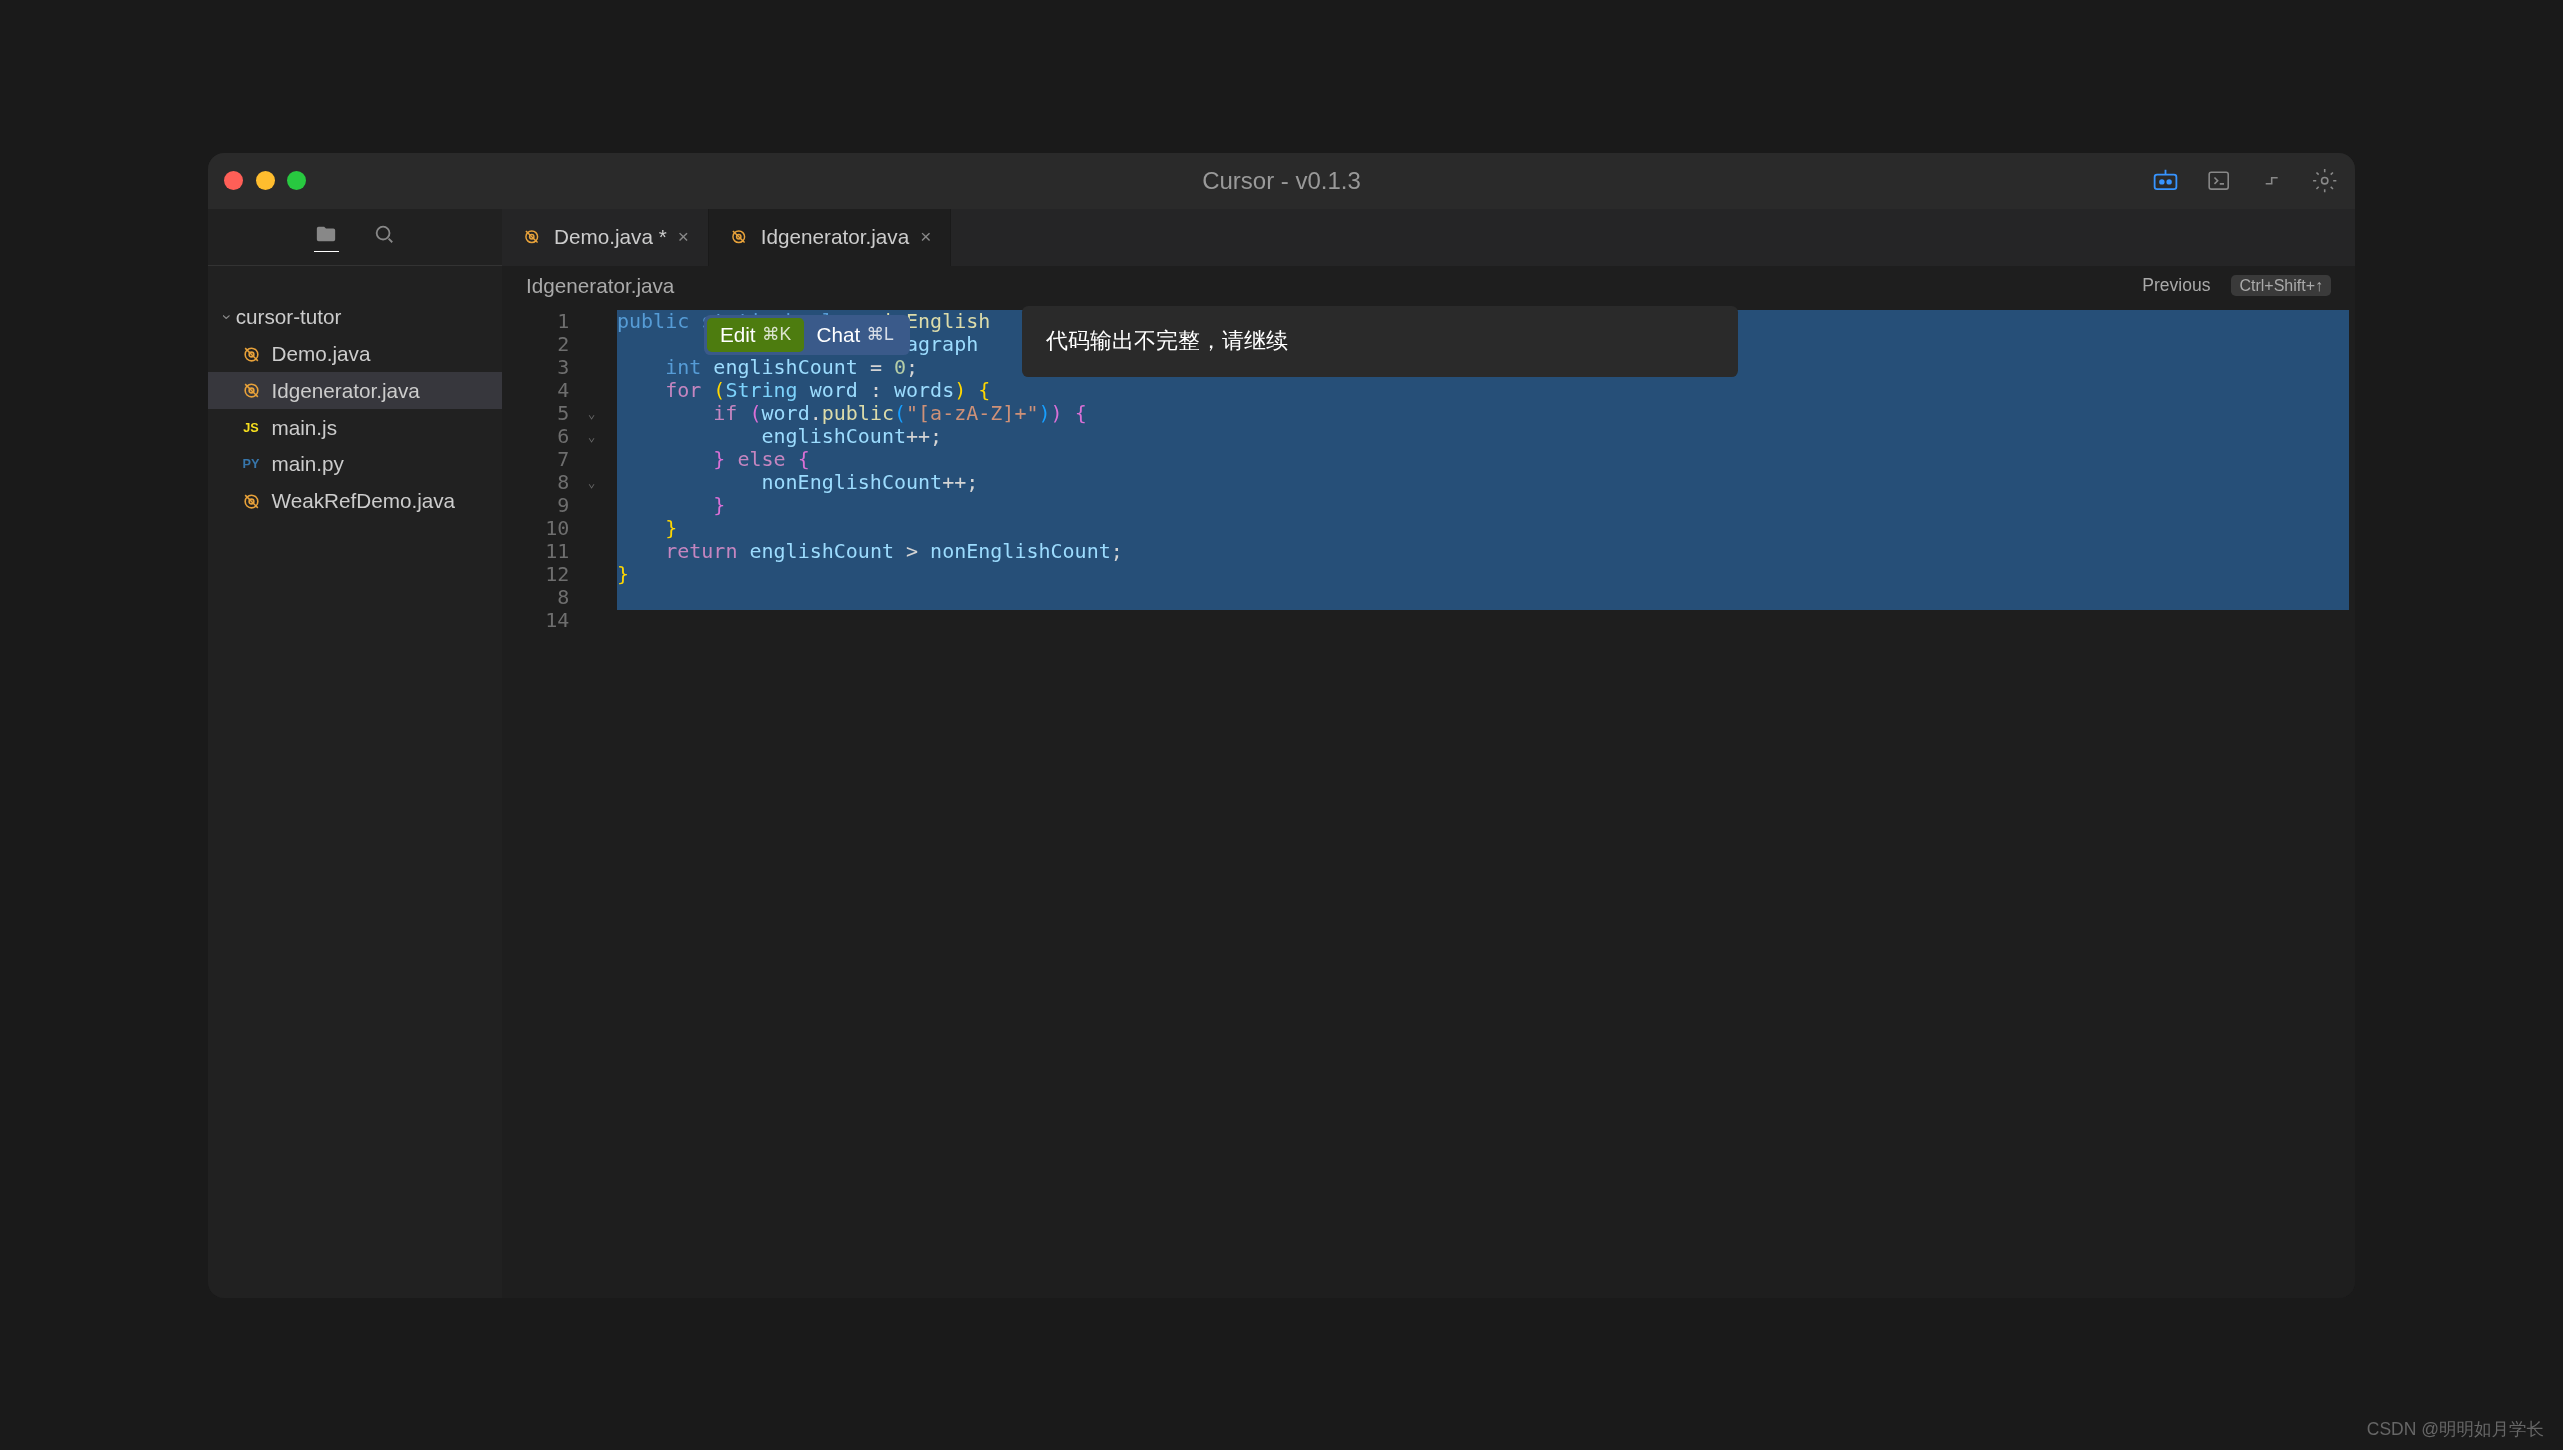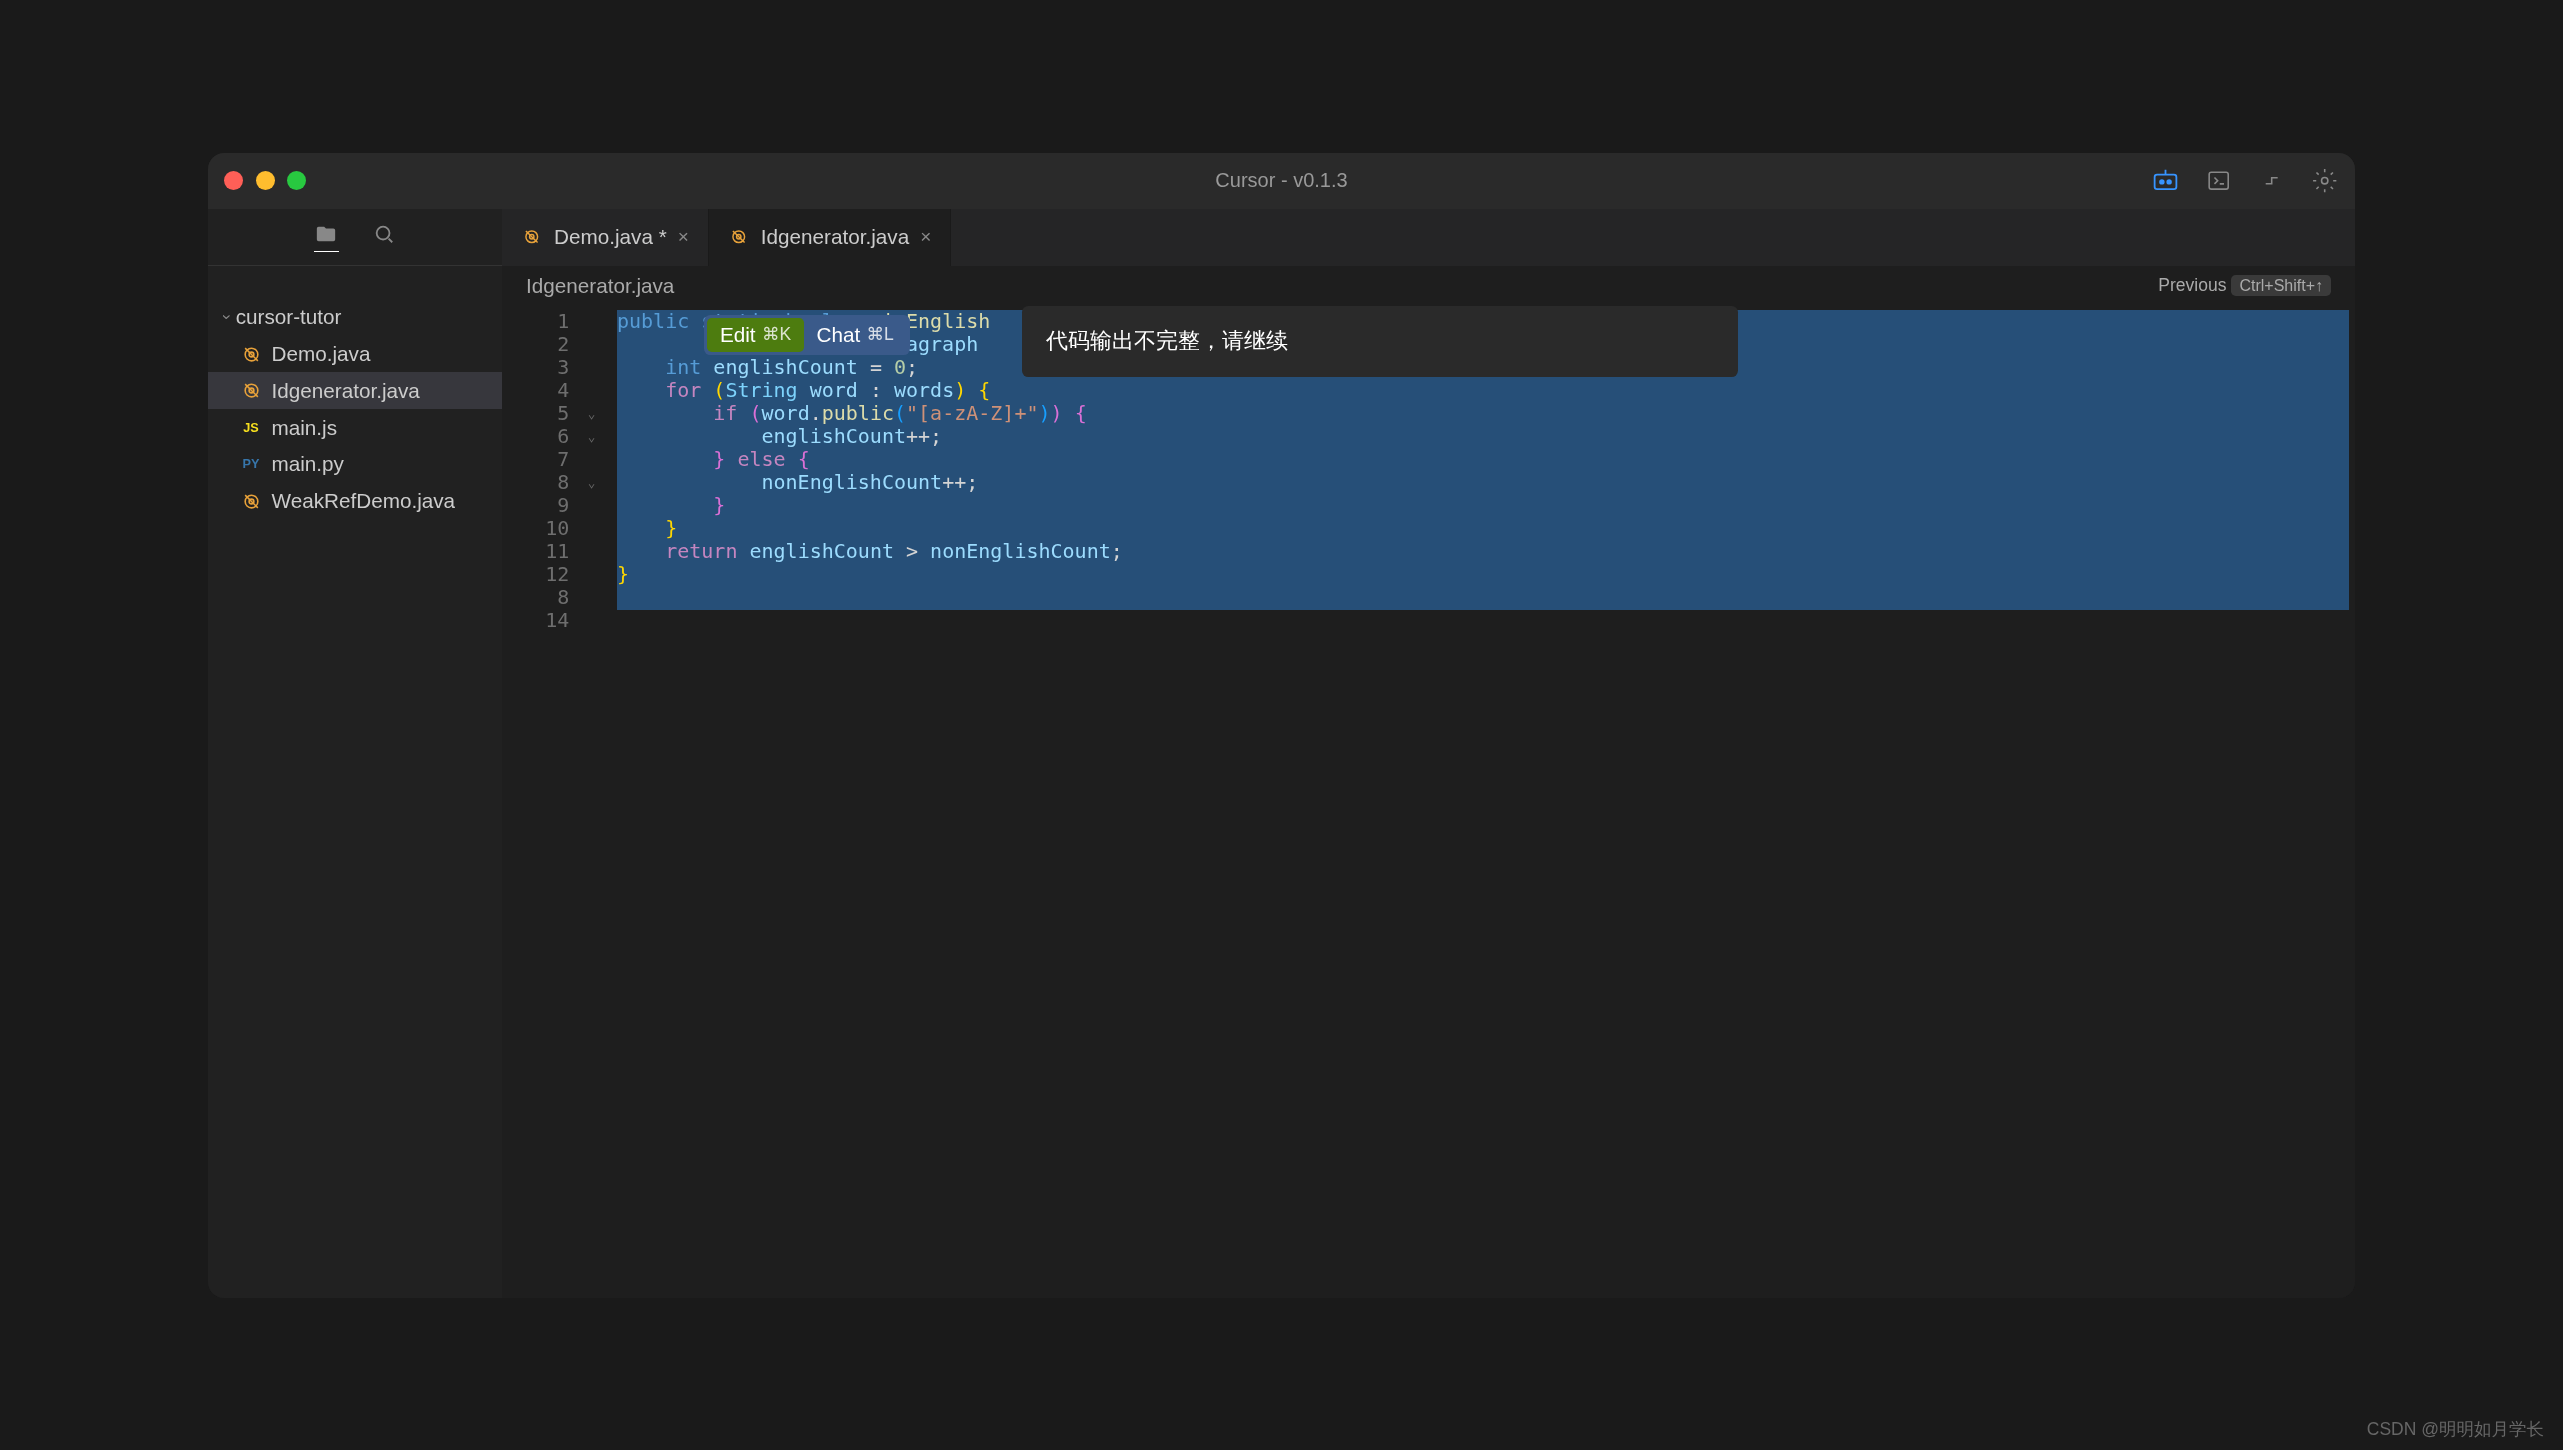--- a/index.html
+++ b/index.html
@@ -42,21 +42,21 @@
       border-radius: 50%;
     }
     .tl-close { background: #ff5f57; }
     .tl-min { background: #ffbd2e; }
     .tl-max { background: #28c940; }
     .title-text {
       position: absolute;
       left: 50%;
       transform: translateX(-50%);
       color: #999;
-      font-size: 20px;
+      font-size: 24px;
     }
     .titlebar-right {
       margin-left: auto;
       display: flex;
       gap: 24px;
       align-items: center;
     }
     .titlebar-icon {
       width: 29px;
       height: 29px;
@@ -177,21 +177,21 @@
       font-size: 20.7px;
       color: #aaa;
       display: flex;
       align-items: center;
       gap: 16px;
     }
     .breadcrumb-right {
       margin-left: auto;
       display: flex;
       align-items: center;
-      gap: 5px;
+      gap: 21px;
       font-size: 17.5px;
     }
     .kbd-badge {
       background: #3a3a3a;
       padding: 1.6px 8px;
       border-radius: 4.8px;
       font-size: 16px;
       color: #aaa;
     }
     .editor {

